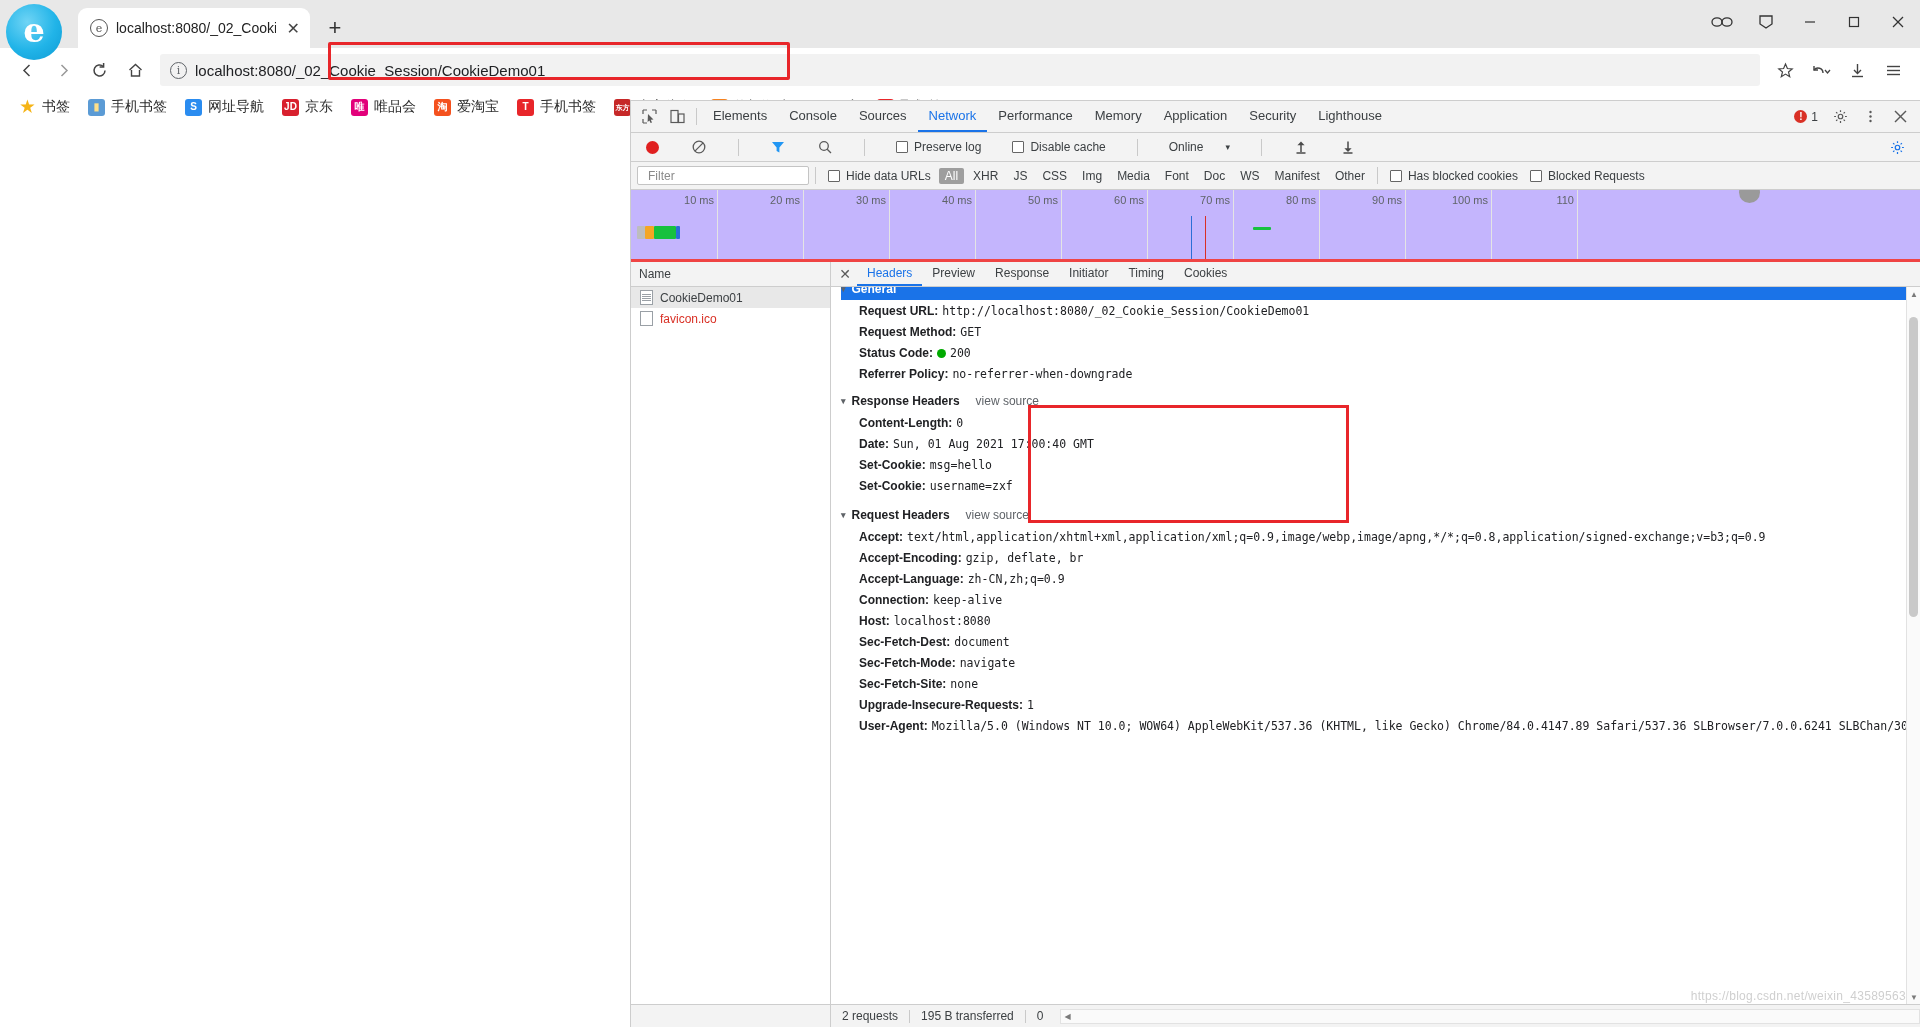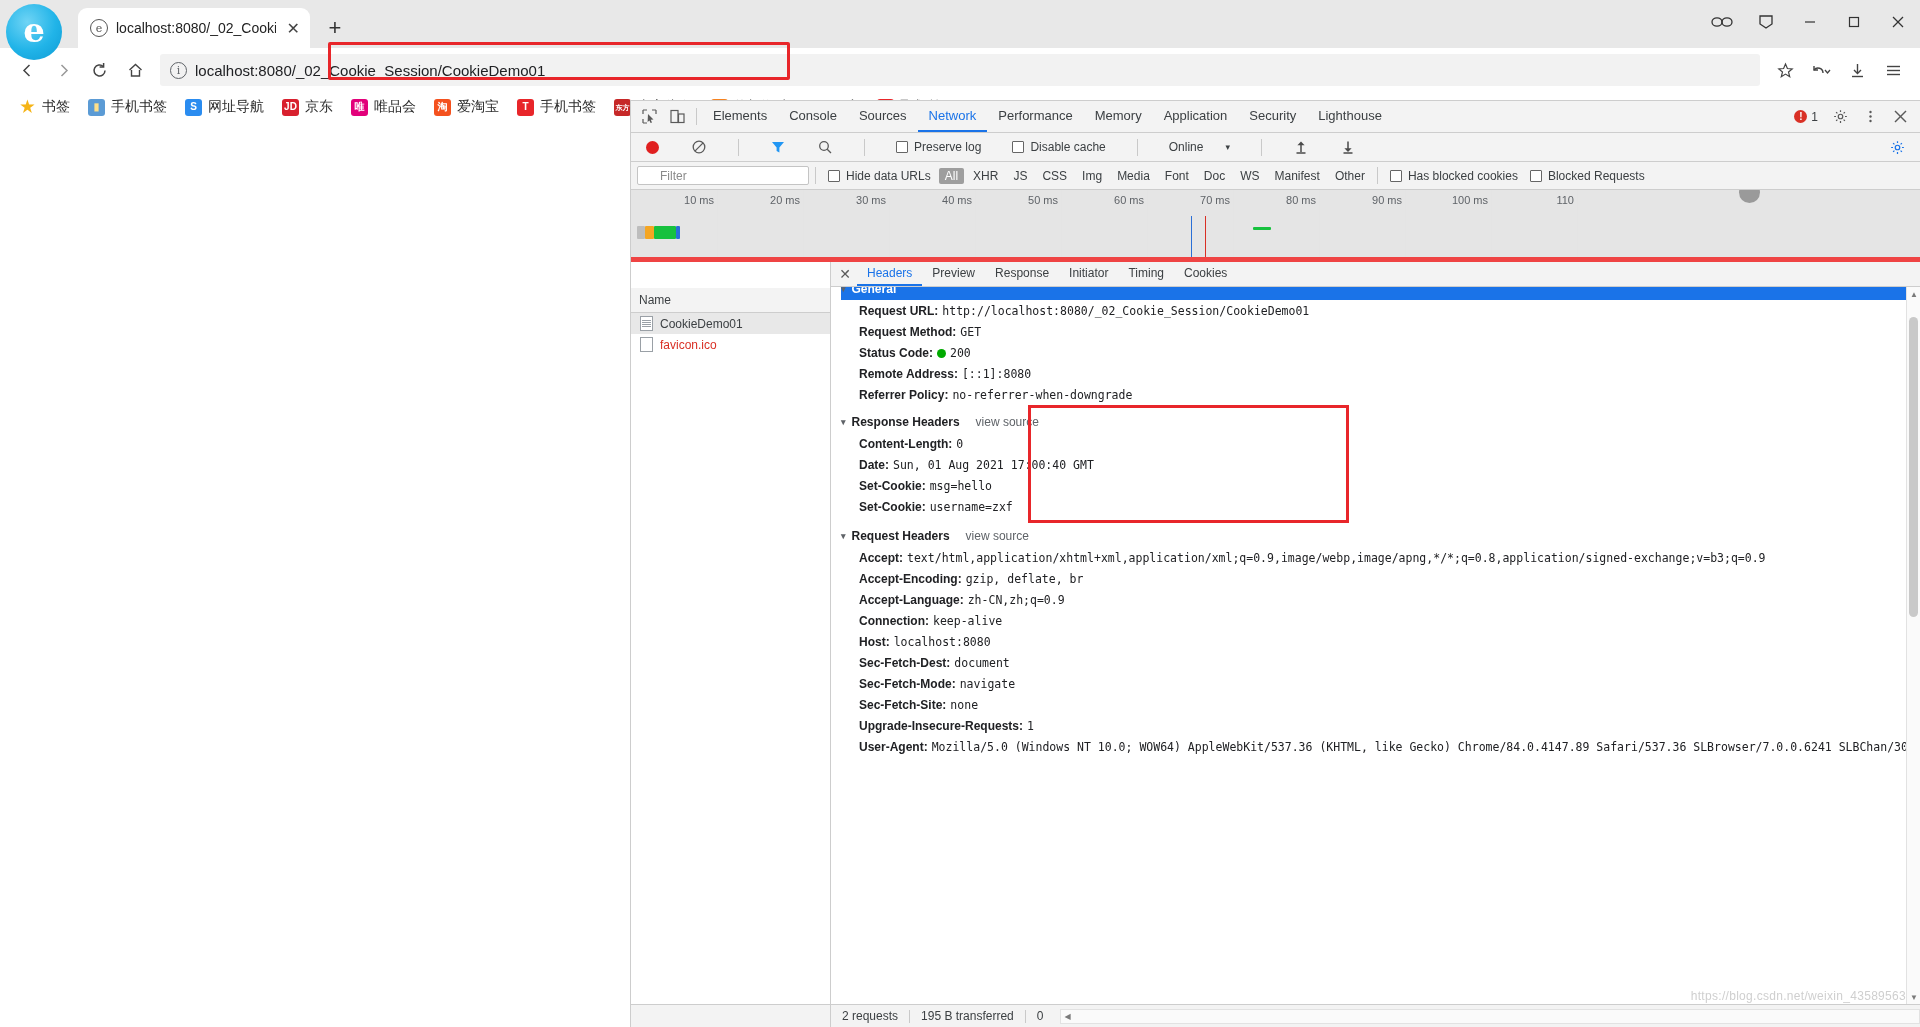--- a/index.html
+++ b/index.html
@@ -173,31 +173,31 @@
   .dt-filterbar {
     height: 28px; min-height:28px;
     background:#f3f3f3;
     border-bottom: 1px solid #cdcdcd;
     display:flex; align-items:center;
     padding-left: 6px; gap: 0;
     font-size: 12px;
   }
   .filter-input {
     width: 172px; height: 19px; background:#fff; border:1px solid #c4c4c4;
-    border-radius:2px; font-size:12px; color:#3c4043; padding: 0 22px;
+    border-radius:2px; font-size:12px; color:#3c4043; padding: 0 10px;
     font-family:"Liberation Sans", sans-serif;
   }
   .filter-input::placeholder { color:#8a8a8a; }
   .ftype { padding: 1px 6px; border-radius:2px; color:#3c4043; font-size:12px; white-space:nowrap; }
   .ftype.active { background:#9e9e9e; color:#fff; }
 
   .dt-overview {
     height: 72px; min-height:72px;
-    background:#e5e5e5;
-    border-bottom:5px solid #ef4444;
+    background:#c4b5fd;
+    border-bottom:3px solid #ef4444;
     position: relative;
     overflow: hidden;
   }
   .ov-tick {
     position:absolute; top:0; height: 72px;
     border-left: 1px solid #e4e4e4;
   }
   .ov-tick span {
     position:absolute; right: 4px; top: 4px;
     font-size: 11px; color:#5f6368; white-space:nowrap;
@@ -213,21 +213,21 @@
 
   .dt-body { flex: 1 1 auto; display:flex; min-height:0; }
   .names-pane {
     width: 200px; min-width:200px;
     border-right: 1px solid #cdcdcd;
     display:flex; flex-direction:column;
     background: #fff;
   }
   .names-head {
     height: 25px; min-height:25px; background:#f3f3f3; border-bottom:1px solid #cdcdcd;
-    display:flex; align-items:center; padding-left:8px; font-size:12px; color:#3c4043;margin-top:26px;
+    display:flex; align-items:center; padding-left:8px; font-size:12px; color:#3c4043;
   }
   .name-row {
     height: 21px; display:flex; align-items:center; gap:7px; padding-left: 9px;
     font-size: 12px; color:#3c4043;
   }
   .name-row.selected { background:#e8e8e8; }
   .name-row.err { color:#d93025; }
   .doc-ico {
     width:13px; height:15px; border:1px solid #9aa0a6; background:#fff; flex:0 0 auto;
     display:flex; flex-direction:column; justify-content:center; gap:1px; padding:1px;
@@ -693,24 +693,20 @@
               </div>
               <div class="hrow">
                 <span class="hkey">Request Method:</span>
                 <span class="hval">GET</span>
               </div>
               <div class="hrow">
                 <span class="hkey">Status Code:</span>
                 <span class="hval"><span class="status-dot"></span>200</span>
               </div>
               <div class="hrow">
-                <span class="hkey">Remote Address:</span>
-                <span class="hval">[::1]:8080</span>
-              </div>
-              <div class="hrow">
                 <span class="hkey">Referrer Policy:</span>
                 <span class="hval">no-referrer-when-downgrade</span>
               </div>
             </div>
 
           <div class="sec-title" style="margin-top:6px;">
             <span class="caret">▾</span>
             <span>Response Headers</span>
             <span class="viewsrc">view source</span>
           </div>

